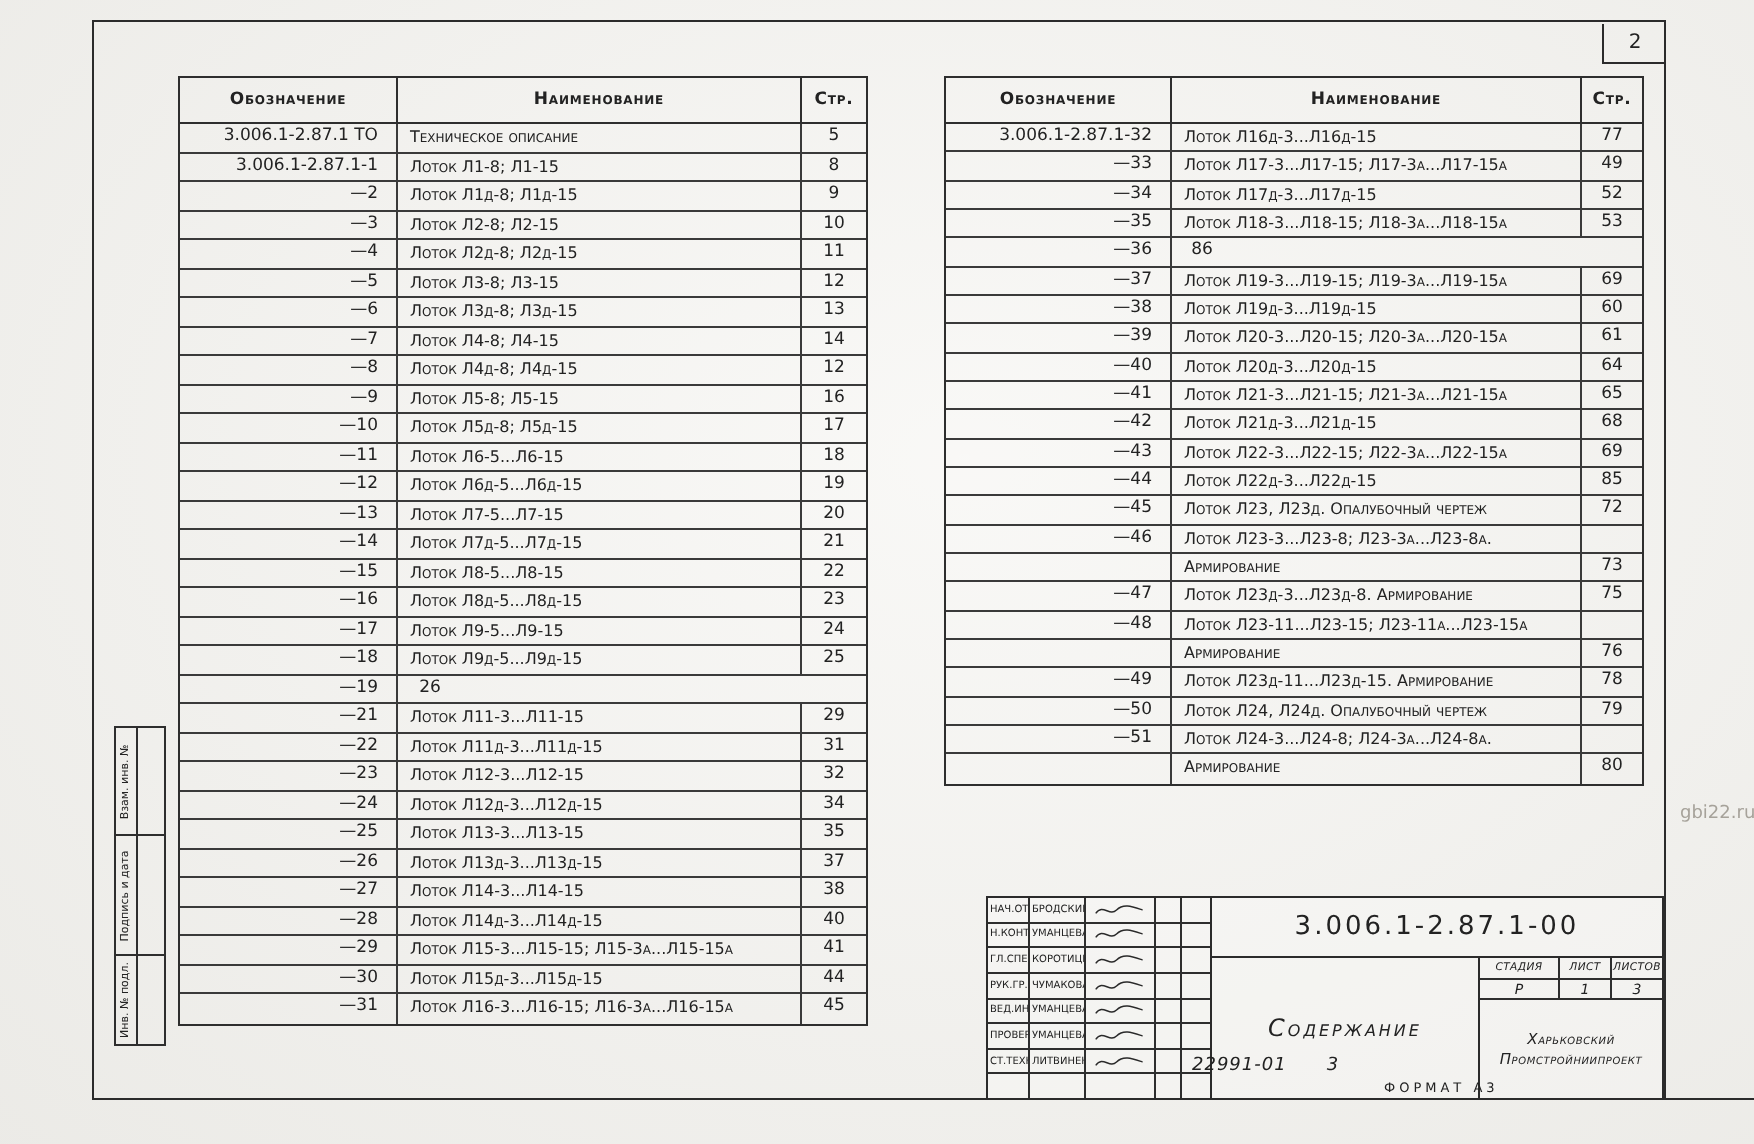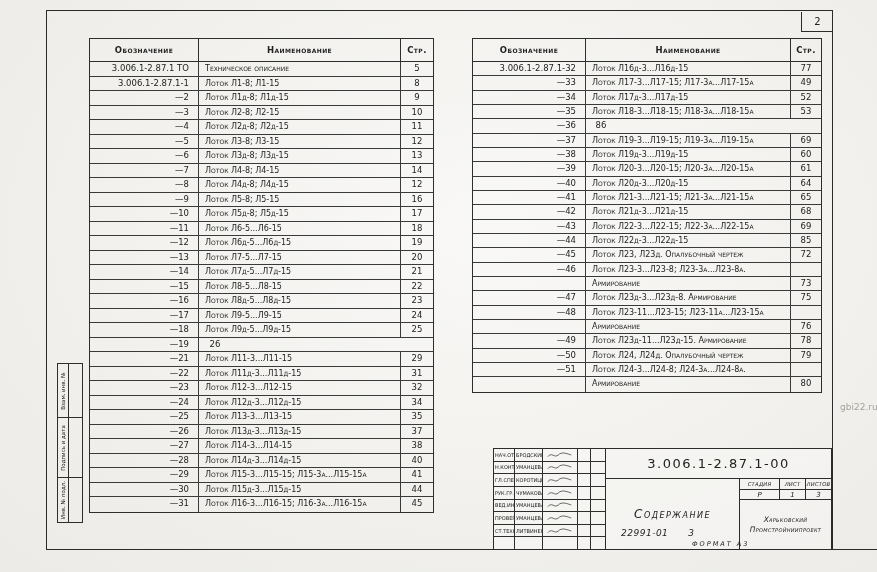--- a/index.html
+++ b/index.html
@@ -70,24 +70,24 @@
   .stage-row.hdr{height:11px;} .stage-row.val{height:10px;}
   .stage-cell{display:flex;align-items:center;justify-content:center;
               border-right:.9px solid #2e2e2e;box-sizing:border-box;overflow:hidden;}
   .stage-cell:nth-child(1){width:40px;} .stage-cell:nth-child(2){width:26px;}
   .stage-cell:nth-child(3){flex:1;border-right:none;}
   .stage-row.hdr .stage-cell{font-size:5.3px;text-transform:uppercase;letter-spacing:.2px;}
   .stage-row.val .stage-cell{font-size:7px;}
   .tb-org{flex:1;display:flex;flex-direction:column;align-items:center;justify-content:center;
           font-size:7.5px;line-height:1.3;font-variant:small-caps;letter-spacing:.3px;text-align:center;}
   
-  .inventory{position:absolute;left:621px;top:528px;font-size:9px;font-style:italic;
+  .inventory{position:absolute;left:596px;top:528px;font-size:9px;font-style:italic;
              display:flex;gap:20px;letter-spacing:.5px;}
   .format-label{position:absolute;left:692px;top:540px;font-size:6.5px;
-                letter-spacing:2px;text-transform:uppercase;font-style:italic;}
+                letter-spacing:2px;text-transform:uppercase;}
   .watermark{position:absolute;left:840px;top:402px;font-size:9px;color:#a6a29a;}
 </style>
 </head>
 <body>
 
 <div class="sheet">
 
   <div class="frame"></div>
   <div class="bottom-ext"></div>
 

